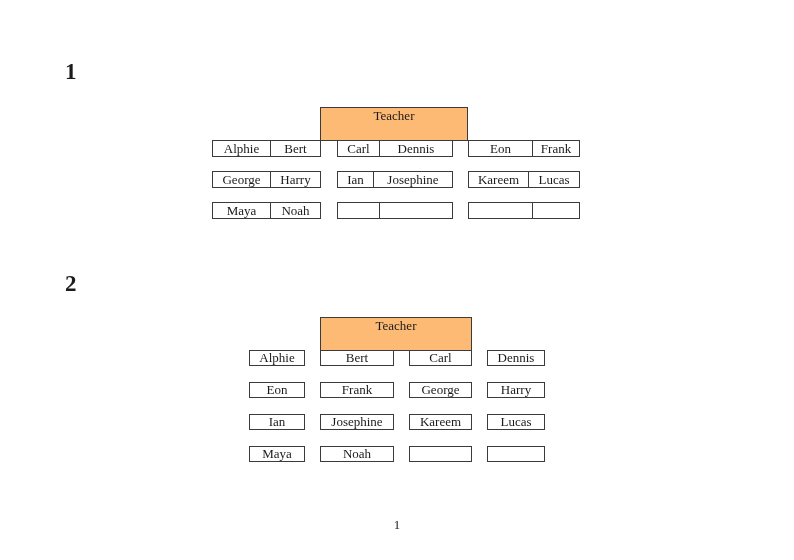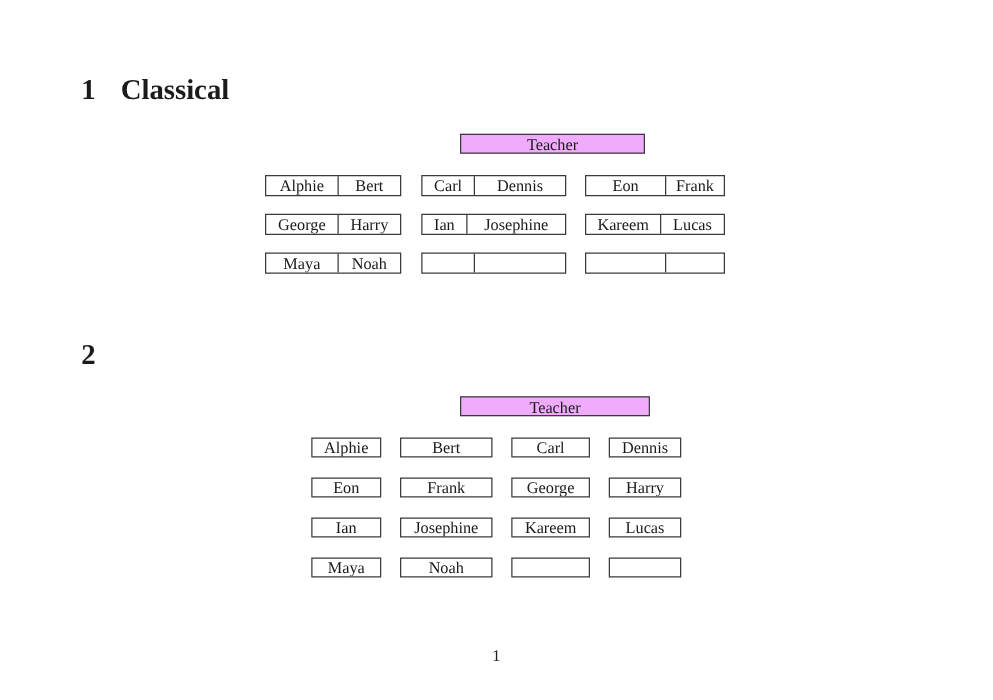--- a/index.html
+++ b/index.html
@@ -19,26 +19,25 @@
     gap: 20px;
     font-weight: bold;
     font-size: 23px;
     line-height: 1;
     color: #1b1b1b;
   }
   .teacher-box {
     position: absolute;
     box-sizing: border-box;
     border: 1px solid #3b3b3b;
-    background: #f0abfc;
+    background: #fdba74;
     text-align: center;
     font-size: 13px;
     line-height: 15px;
-    height: 16px;
-    margin-left: 48px;
+    height: 34px;
   }
   .desk {
     position: absolute;
     box-sizing: border-box;
     display: flex;
     height: 17px;
     border: 1px solid #3b3b3b;
     background: #ffffff;
   }
   .desk .cell {
@@ -73,21 +72,20 @@
     color: #222222;
   }
 </style>
 </head>
 <body>
 
 <div id="page">
 
   <div class="section-heading" style="top:60px;">
     <span>1</span>
-    <span>Classical</span>
   </div>
 
   <div class="teacher-box" style="left:320px; top:107px; width:148px;">
     <span>Teacher</span>
   </div>
 
   <div class="desk" style="left:212px; top:140px; width:109px;">
     <div class="cell first" style="width:58px;">Alphie</div>
     <div class="cell second">Bert</div>
   </div>

